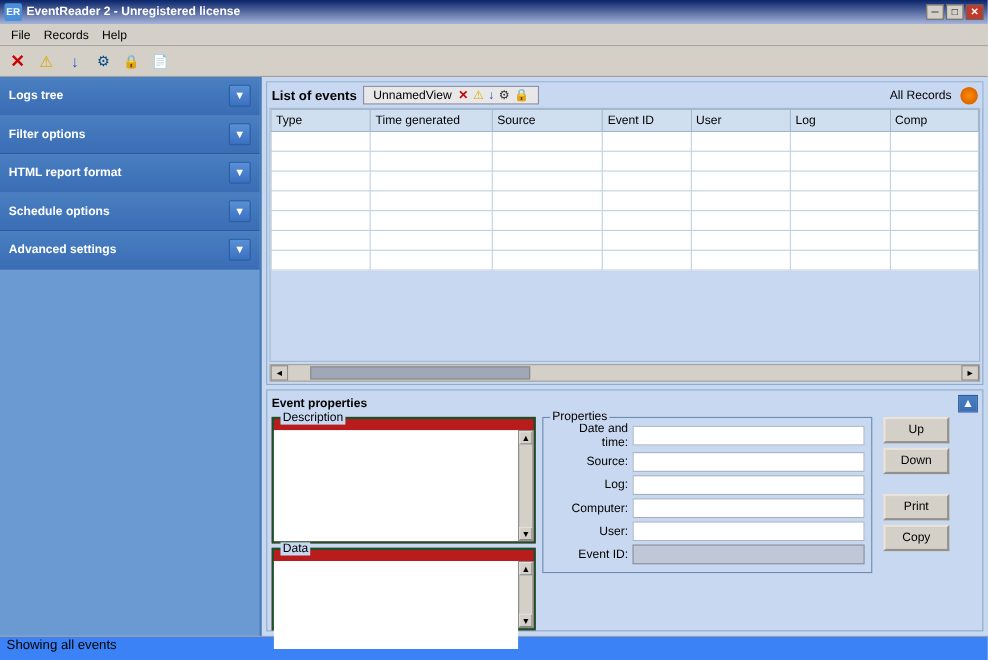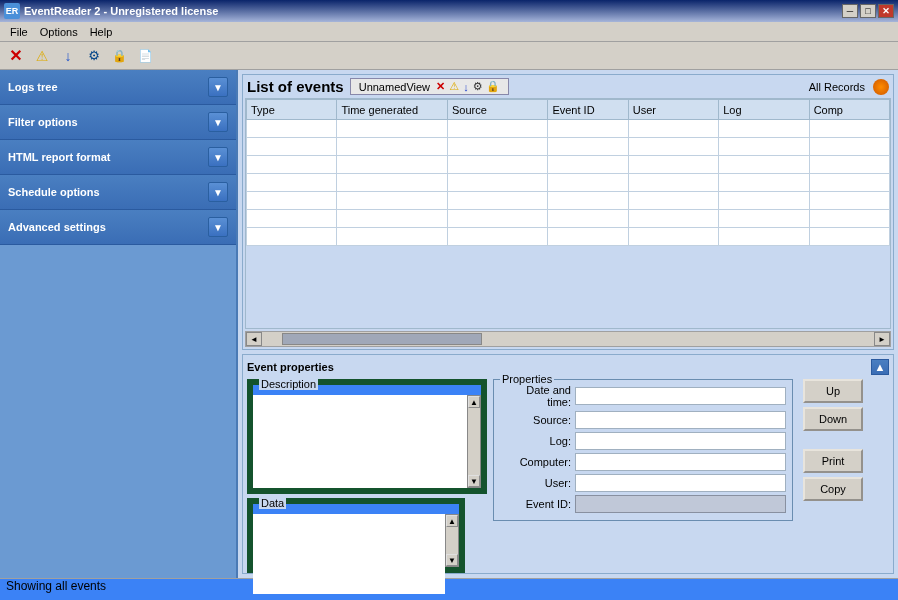--- a/index.html
+++ b/index.html
@@ -131,21 +131,21 @@
     }
     .events-header {
       display: flex;
       align-items: center;
       background: #c8d8f0;
       padding: 3px 4px;
       gap: 6px;
     }
     .events-title {
       font-weight: bold;
-      font-size: 15px;
+      font-size: 12px;
       color: #000;
     }
     .events-tab {
       background: #e8e8e8;
       border: 1px solid #8888aa;
       padding: 1px 8px;
       font-size: 11px;
       display: flex; align-items: center; gap: 4px;
     }
     .all-records {
@@ -303,22 +303,22 @@
     }
     .sv-arrow {
       width: 12px; height: 12px;
       background: #d4d0c8;
       border: 1px outset #e0e0e0;
       display: flex; align-items: center; justify-content: center;
       font-size: 8px; cursor: pointer;
     }
     .group-with-scroll {
       display: flex;
-      border: 6px solid #14532d;
-      background: #3b82f6;
+      border: 2px solid #14532d;
+      background: #b91c1c;
       position: relative;
       padding-top: 10px;
     }
     .group-with-scroll .group-label {
       top: -7px; left: 6px;
     }
     .inner-white {
       flex: 1;
       background: white;
       min-height: 80px;
@@ -342,21 +342,21 @@
   </div>
   <div class="title-bar-controls">
     <div class="title-btn min">─</div>
     <div class="title-btn max">□</div>
     <div class="title-btn close">✕</div>
   </div>
 </div>
 
 <div class="menu-bar">
   <span class="menu-item">File</span>
-  <span class="menu-item">Options</span>
+  <span class="menu-item">Records</span>
   <span class="menu-item">Help</span>
 </div>
 
 <div class="toolbar">
   <button class="toolbar-btn" style="color:#cc0000; font-size:16px; font-weight:bold;">✕</button>
   <button class="toolbar-btn" style="color:#ddaa00; font-size:14px;">⚠</button>
   <button class="toolbar-btn" style="color:#2255cc; font-size:14px;">↓</button>
   <button class="toolbar-btn" style="color:#004488; font-size:13px;">⚙</button>
   <button class="toolbar-btn" style="color:#888800; font-size:12px;">🔒</button>
   <button class="toolbar-btn" style="color:#448800; font-size:12px;">📄</button>
@@ -508,21 +508,21 @@
           <div class="group-with-scroll" style="height:115px; width:240px;">
             <span class="group-label">Description</span>
             <div class="inner-white"></div>
             <div class="scrollbar-vert">
               <div class="sv-arrow">▲</div>
               <div style="flex:1;"></div>
               <div class="sv-arrow">▼</div>
             </div>
           </div>
 
-          <div class="group-with-scroll" style="height:75px; width:218px;">
+          <div class="group-with-scroll" style="height:75px; width:240px;">
             <span class="group-label">Data</span>
             <div class="inner-white"></div>
             <div class="scrollbar-vert">
               <div class="sv-arrow">▲</div>
               <div style="flex:1;"></div>
               <div class="sv-arrow">▼</div>
             </div>
           </div>
         </div>
 

